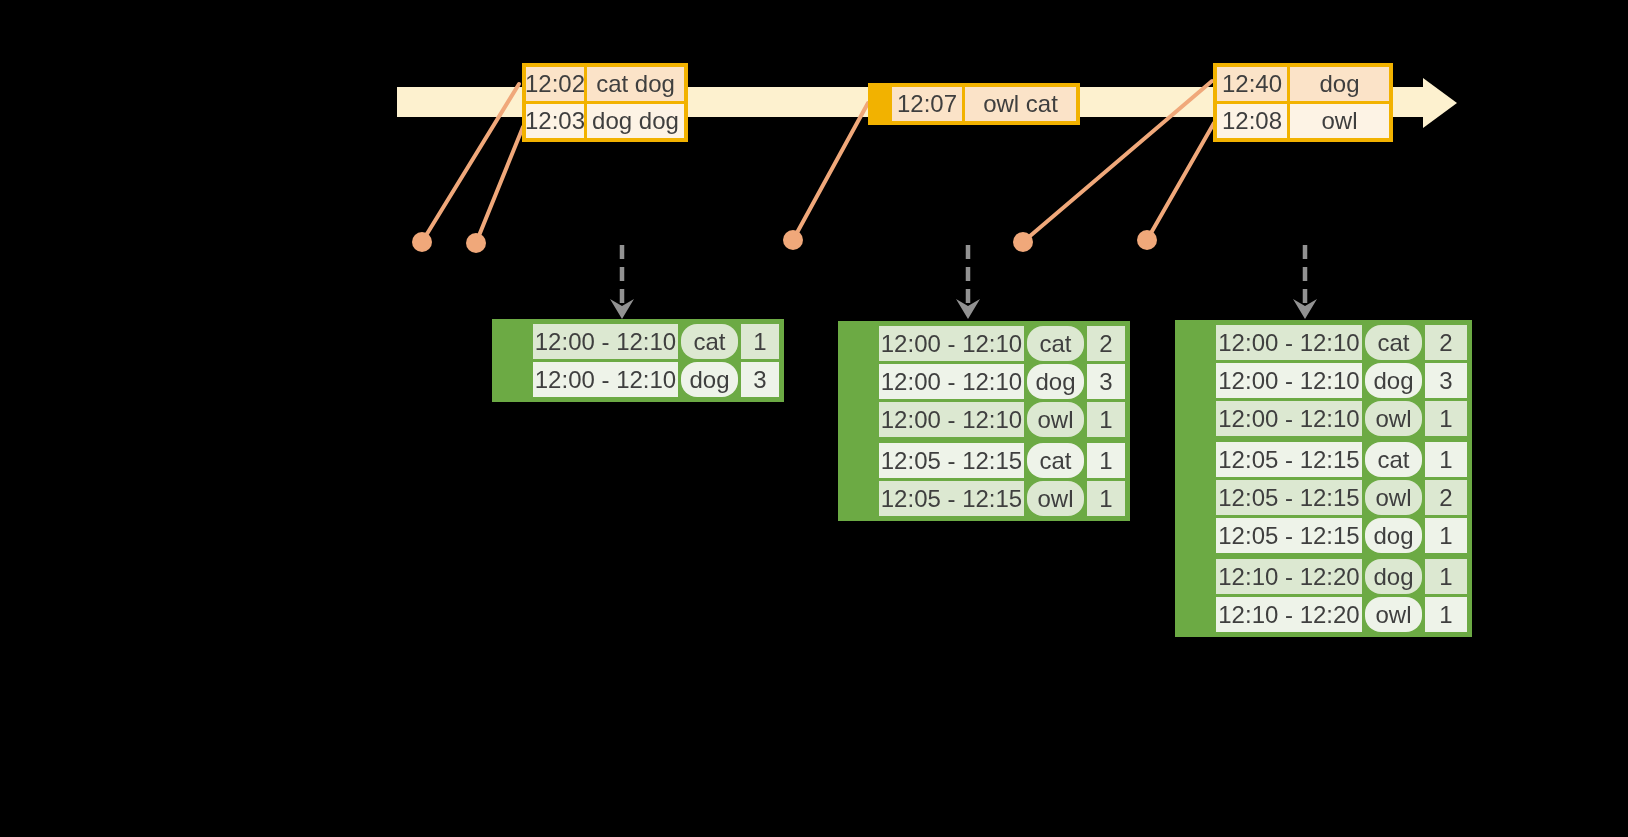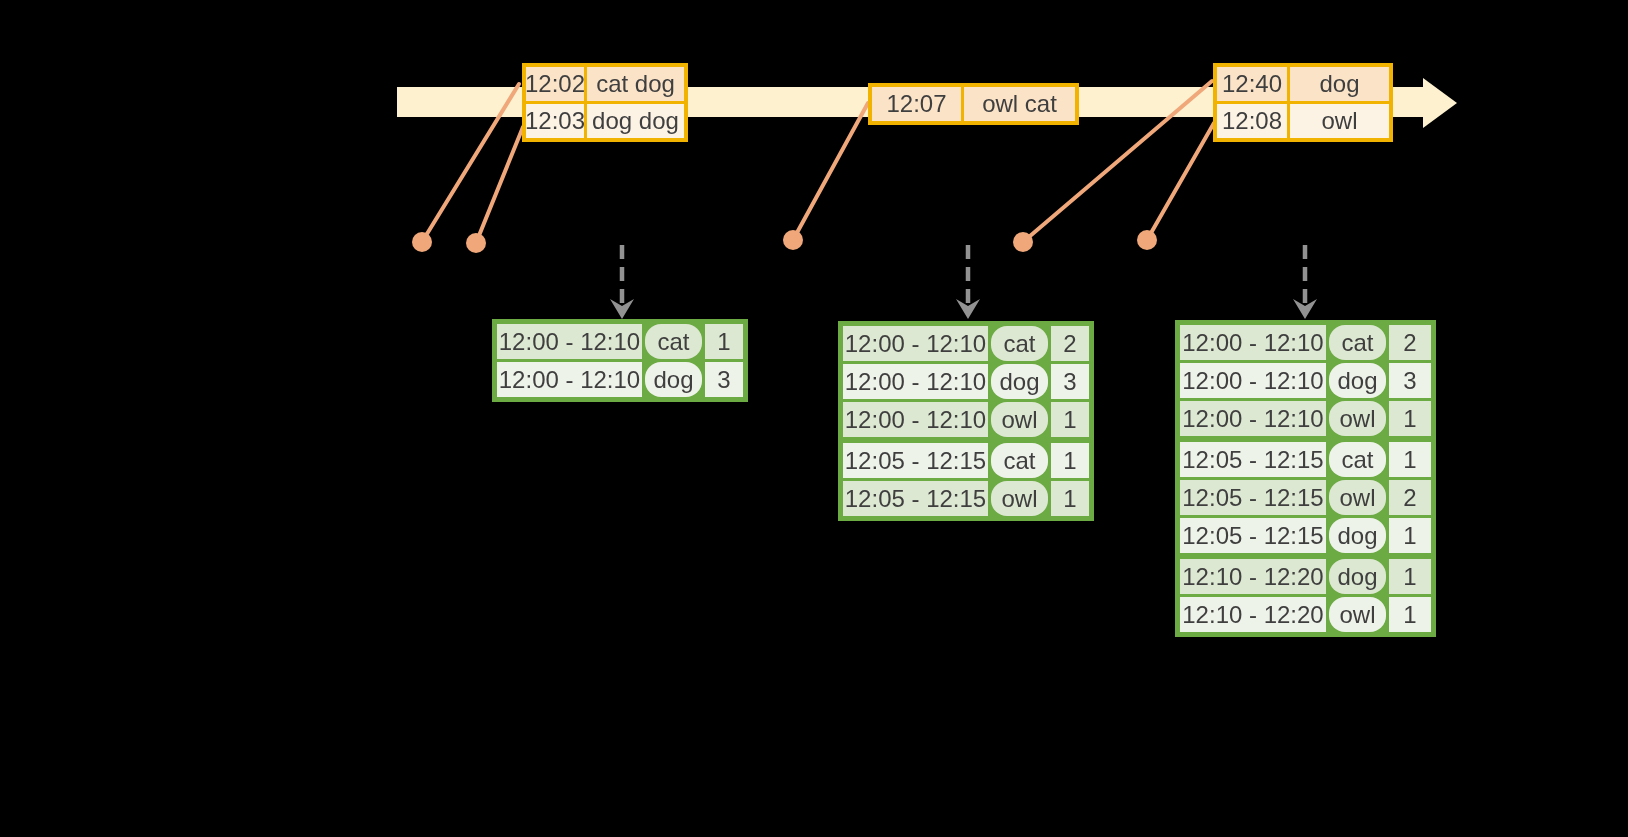--- a/index.html
+++ b/index.html
@@ -35,39 +35,39 @@
   }
   .etable .row { display: flex; gap: 3px; height: 34px; }
   .etable .cell {
     display: flex; align-items: center; justify-content: center;
     font-size: 24px; color: var(--c-text, #3F3F3F);
   }
   .row-a .cell { background: var(--c-event_row_dark, #FBE3C8); }
   .row-b .cell { background: var(--c-event_row_light, #FDF3E5); }
   #etable1 .col-etime  { width: 58px; }
   #etable1 .col-ewords { width: 97px; }
-  #etable2 .col-etime  { width: 89px; }
+  #etable2 .col-etime  { width: 70px; margin-left: 20px; }
   #etable2 .col-ewords { width: 111px; }
   #etable3 .col-etime  { width: 70px; }
   #etable3 .col-ewords { width: 99px; }
   #etable1 { left: 522px; top: 63px; }
   #etable2 { left: 868px; top: 83px; }
   #etable3 { left: 1213px; top: 63px; }
 
   
   .rtable {
     position: absolute;
     background: var(--c-result_border, #6CAA44);
     padding: 5px;
     display: flex;
     flex-direction: column;
     gap: 3px;
     box-sizing: border-box;
   }
-  .rtable .row { display: flex; gap: 3px; height: 35px; }
+  .rtable .row { display: flex; gap: 3px; height: 35px; margin-left: 36px; }
   .rtable .row.group-start { margin-top: 3px; }
   .rtable .cell {
     display: flex; align-items: center; justify-content: center;
     font-size: 24px; color: var(--c-text, #3F3F3F);
   }
   .rtable .row-g-dark .cell  { background: var(--c-result_row_dark, #DCE8D1); }
   .rtable .row-g-light .cell { background: var(--c-result_row_light, #EEF3E9); }
   .col-window { width: 145px; }
   .col-word   { width: 57px; border-radius: 16px; }
   .col-count  { width: 38px; }

